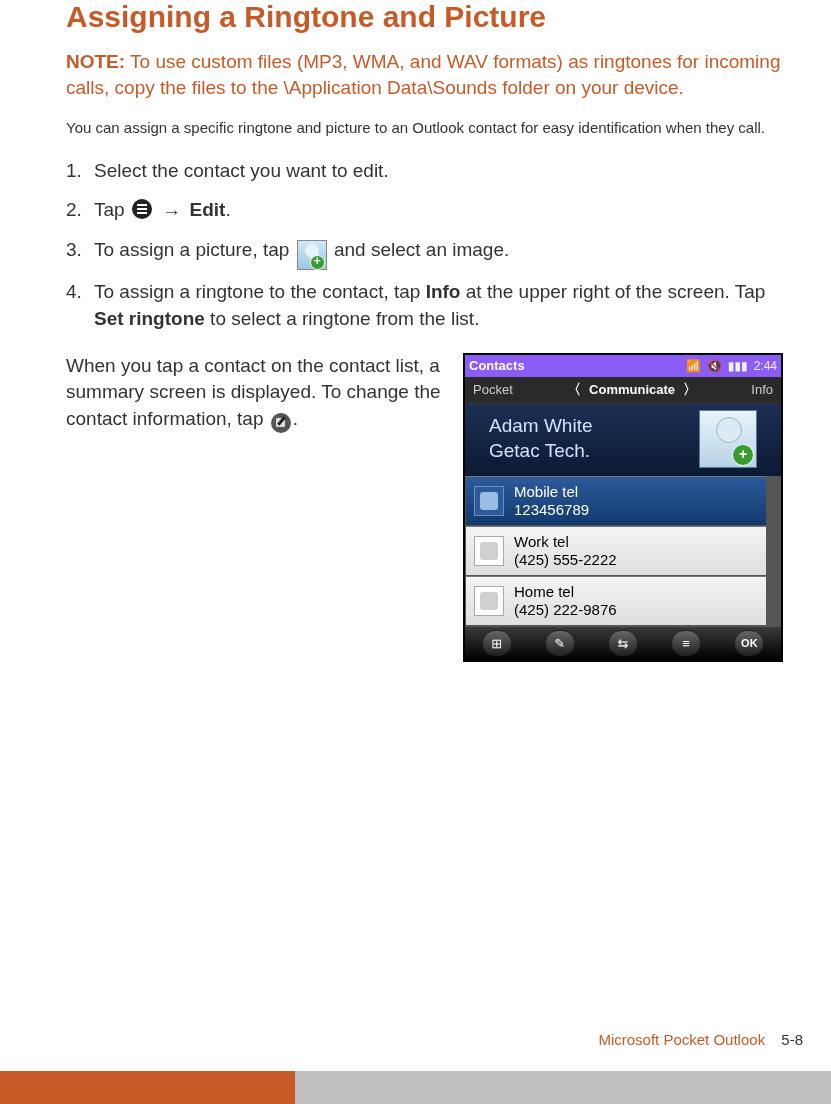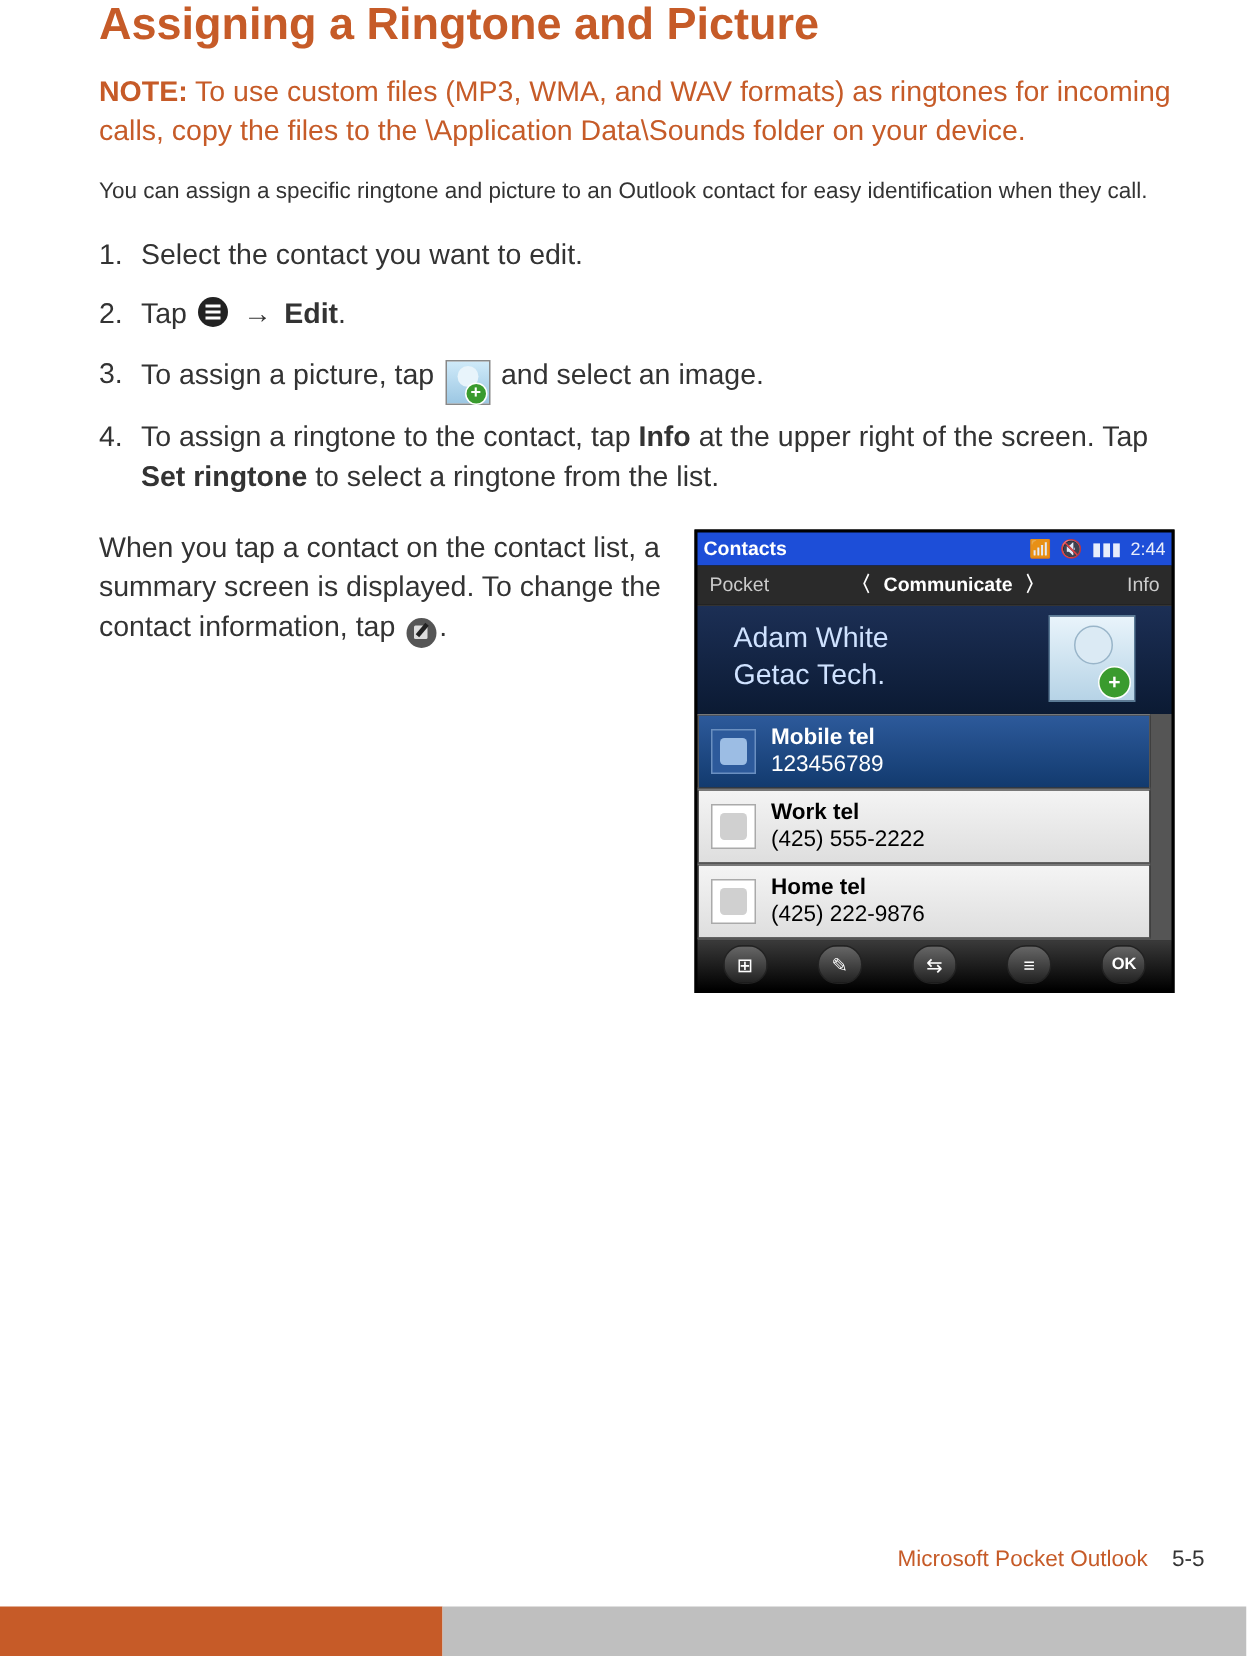--- a/index.html
+++ b/index.html
@@ -146,21 +146,21 @@
     width: 320px;
     border: 2px solid #000;
     background:#000;
     font-size: 14px;
     color:#fff;
   }
   .statusbar {
     display:flex;
     align-items:center;
     height:22px;
-    background:#1d4ed8;
+    background:#8b5cf6;
     padding:0 4px;
     gap:6px;
   }
   .statusbar .title { font-weight:bold; font-size:13px; flex:1; }
   .status-ico { font-size:12px; opacity:.9; }
   .tabbar {
     display:flex;
     align-items:center;
     justify-content:space-between;
     height:26px;
@@ -236,21 +236,21 @@
     background:linear-gradient(#2d5a9b,#123a6e);
     color:#fff;
   }
   .row.sel .rico{ background:#2d5a9b; border-color:#6a8fc0;}
   .row.sel .rico::before{ background:#9cbde4;}
   .row.unsel{
     background:linear-gradient(#f4f4f4,#dedede);
     color:#000;
   }
   .row .label{ font-size:15px; line-height:1.2;}
-  .row .label .ln1{ font-weight:bold; }
+  .row .label .ln1{ font-weight:normal; }
   .scrollbar{
     width:14px;
     background:#555;
   }
   .phone-body{ display:flex; }
   .phone-rows{ flex:1; }
   .bottombar{
     display:flex;
     justify-content:space-around;
     align-items:center;
@@ -399,16 +399,16 @@
         <div class="bbtn">≡</div>
         <div class="bbtn ok">OK</div>
       </div>
     </div>
   </div>
 
 </div>
 
 <div class="footer">
   <span>Microsoft Pocket Outlook</span>
-  <span class="pg">5-5</span>
+  <span class="pg">5-8</span>
 </div>
 
 <div class="bottom-stripe"></div>
 
 </body></html>

